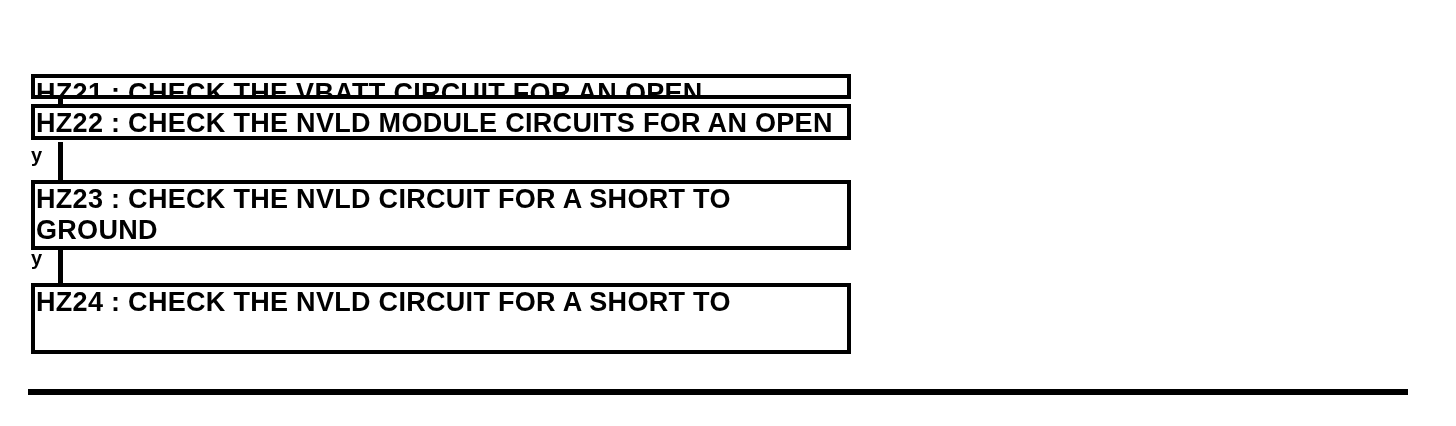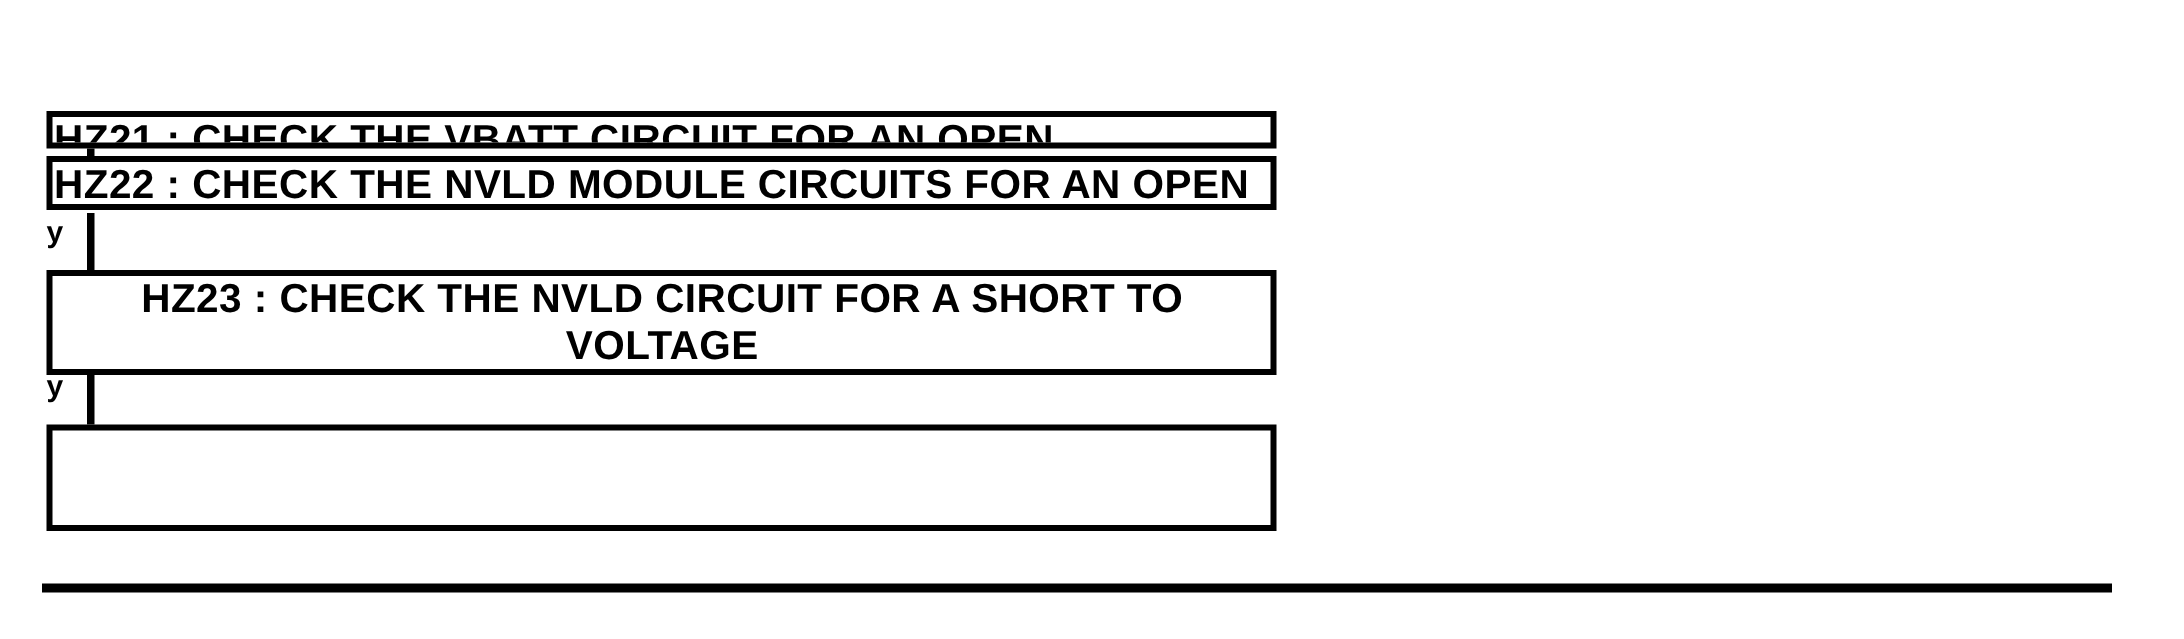--- a/index.html
+++ b/index.html
@@ -26,21 +26,21 @@
     font-size: 27px;
     letter-spacing: 0.3px;
     line-height: 31px;
     white-space: nowrap;
     overflow: hidden;
   }
   .step-line { display: block; }
 
   #box-hz21 { top: 37px;  height: 25px; margin-top: 37px; }
   #box-hz22 { top: 104px; height: 36px; }
-  #box-hz23 { top: 180px; height: 70px; text-align: center; }
+  #box-hz23 { top: 180px; height: 70px; }
   #box-hz24 { top: 283px; height: 71px; }
 
   .branch-line {
     position: absolute;
     left: 58px;
     width: 5px;
     background: #000000;
   }
   #branch-line-1 { top: 75px;  height: 31px; }
   #branch-line-2 { top: 142px; height: 40px; }
@@ -82,21 +82,22 @@
   <div class="step-box" id="box-hz21">
     <span class="step-line">HZ21 : CHECK THE VBATT CIRCUIT FOR AN OPEN</span>
   </div>
 
   <div class="step-box" id="box-hz22">
     <span class="step-line">HZ22 : CHECK THE NVLD MODULE CIRCUITS FOR AN OPEN</span>
   </div>
 
   <div class="step-box" id="box-hz23">
     <span class="step-line">HZ23 : CHECK THE NVLD CIRCUIT FOR A SHORT TO</span>
-    <span class="step-line">VOLTAGE</span>
+    <span class="step-line">GROUND</span>
   </div>
 
   <div class="step-box" id="box-hz24">
+    <span class="step-line">HZ24 : CHECK THE NVLD CIRCUIT FOR A SHORT TO</span>
   </div>
 
   <div class="bottom-rule"></div>
 
 </div>
 
 </body></html>

